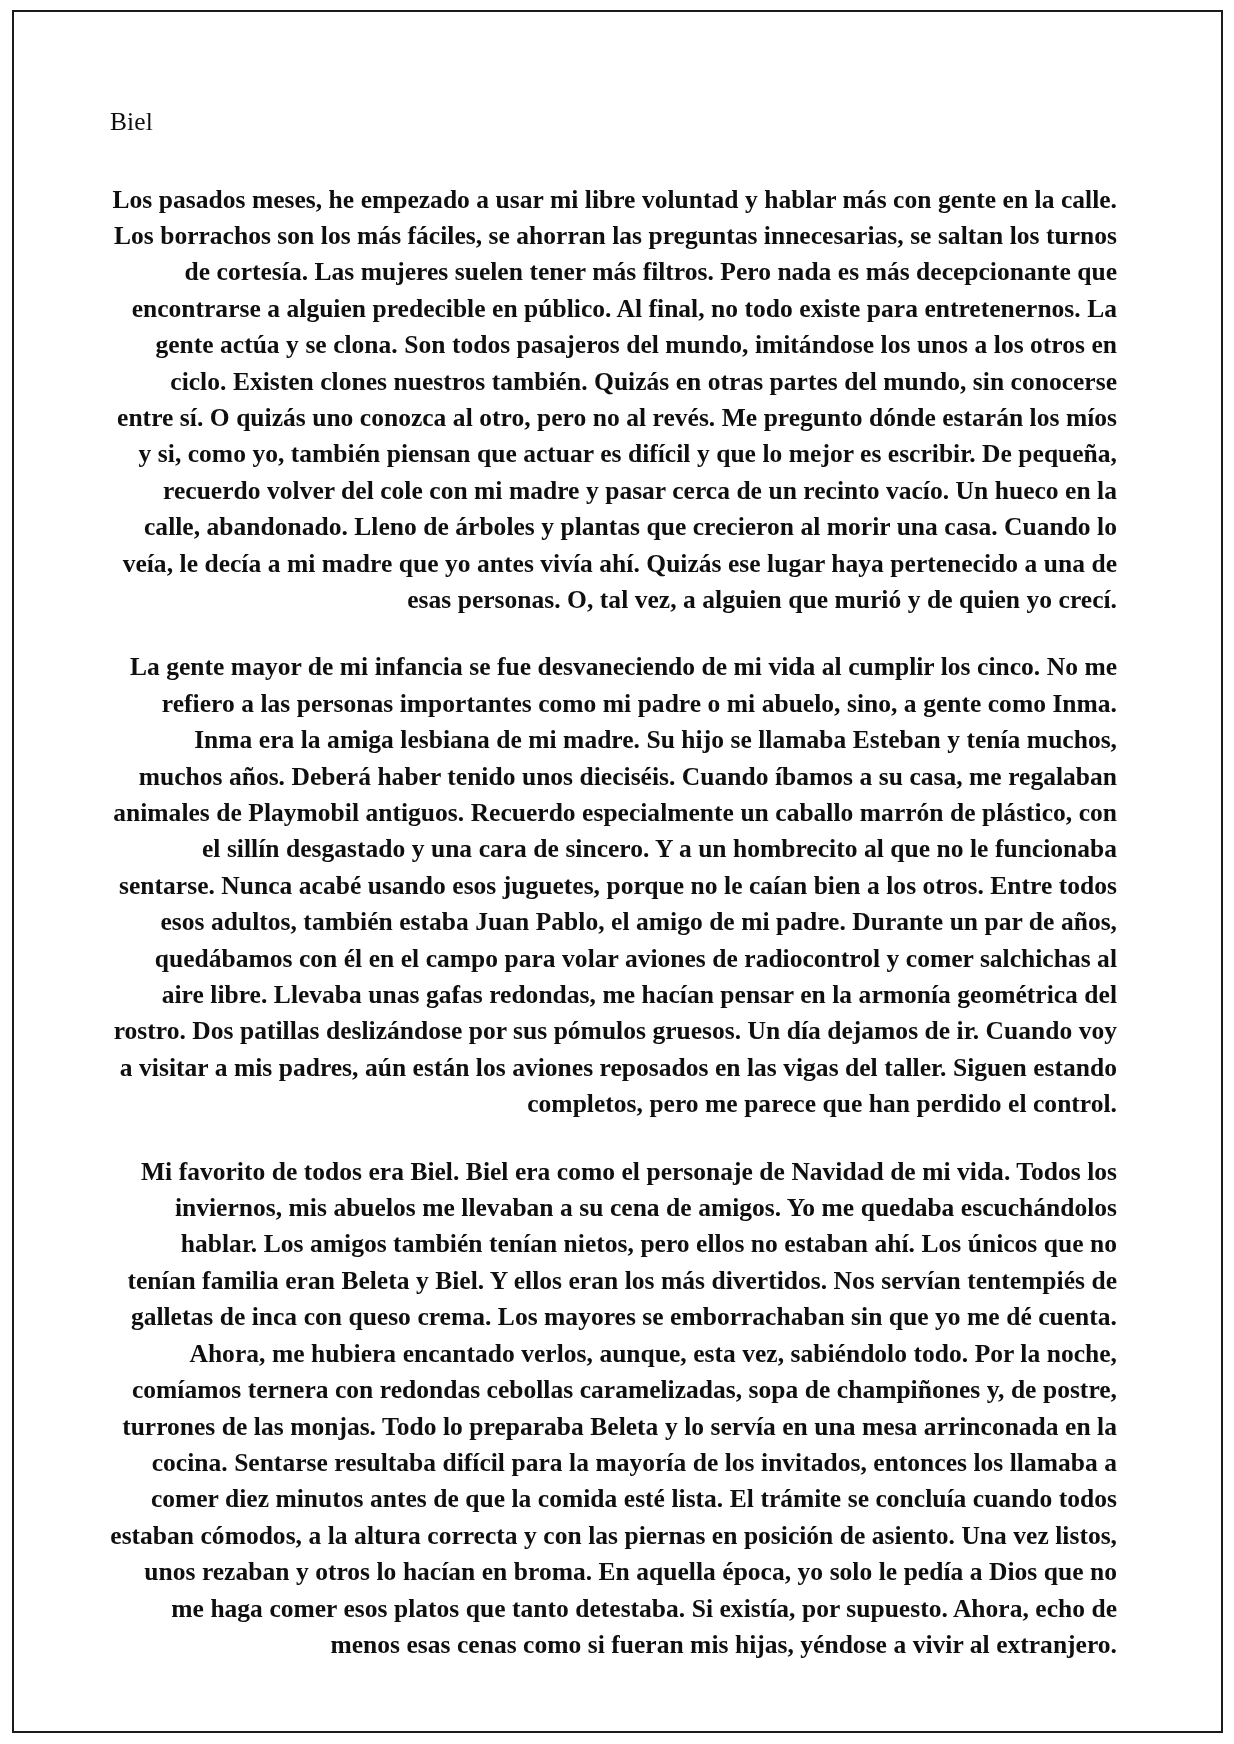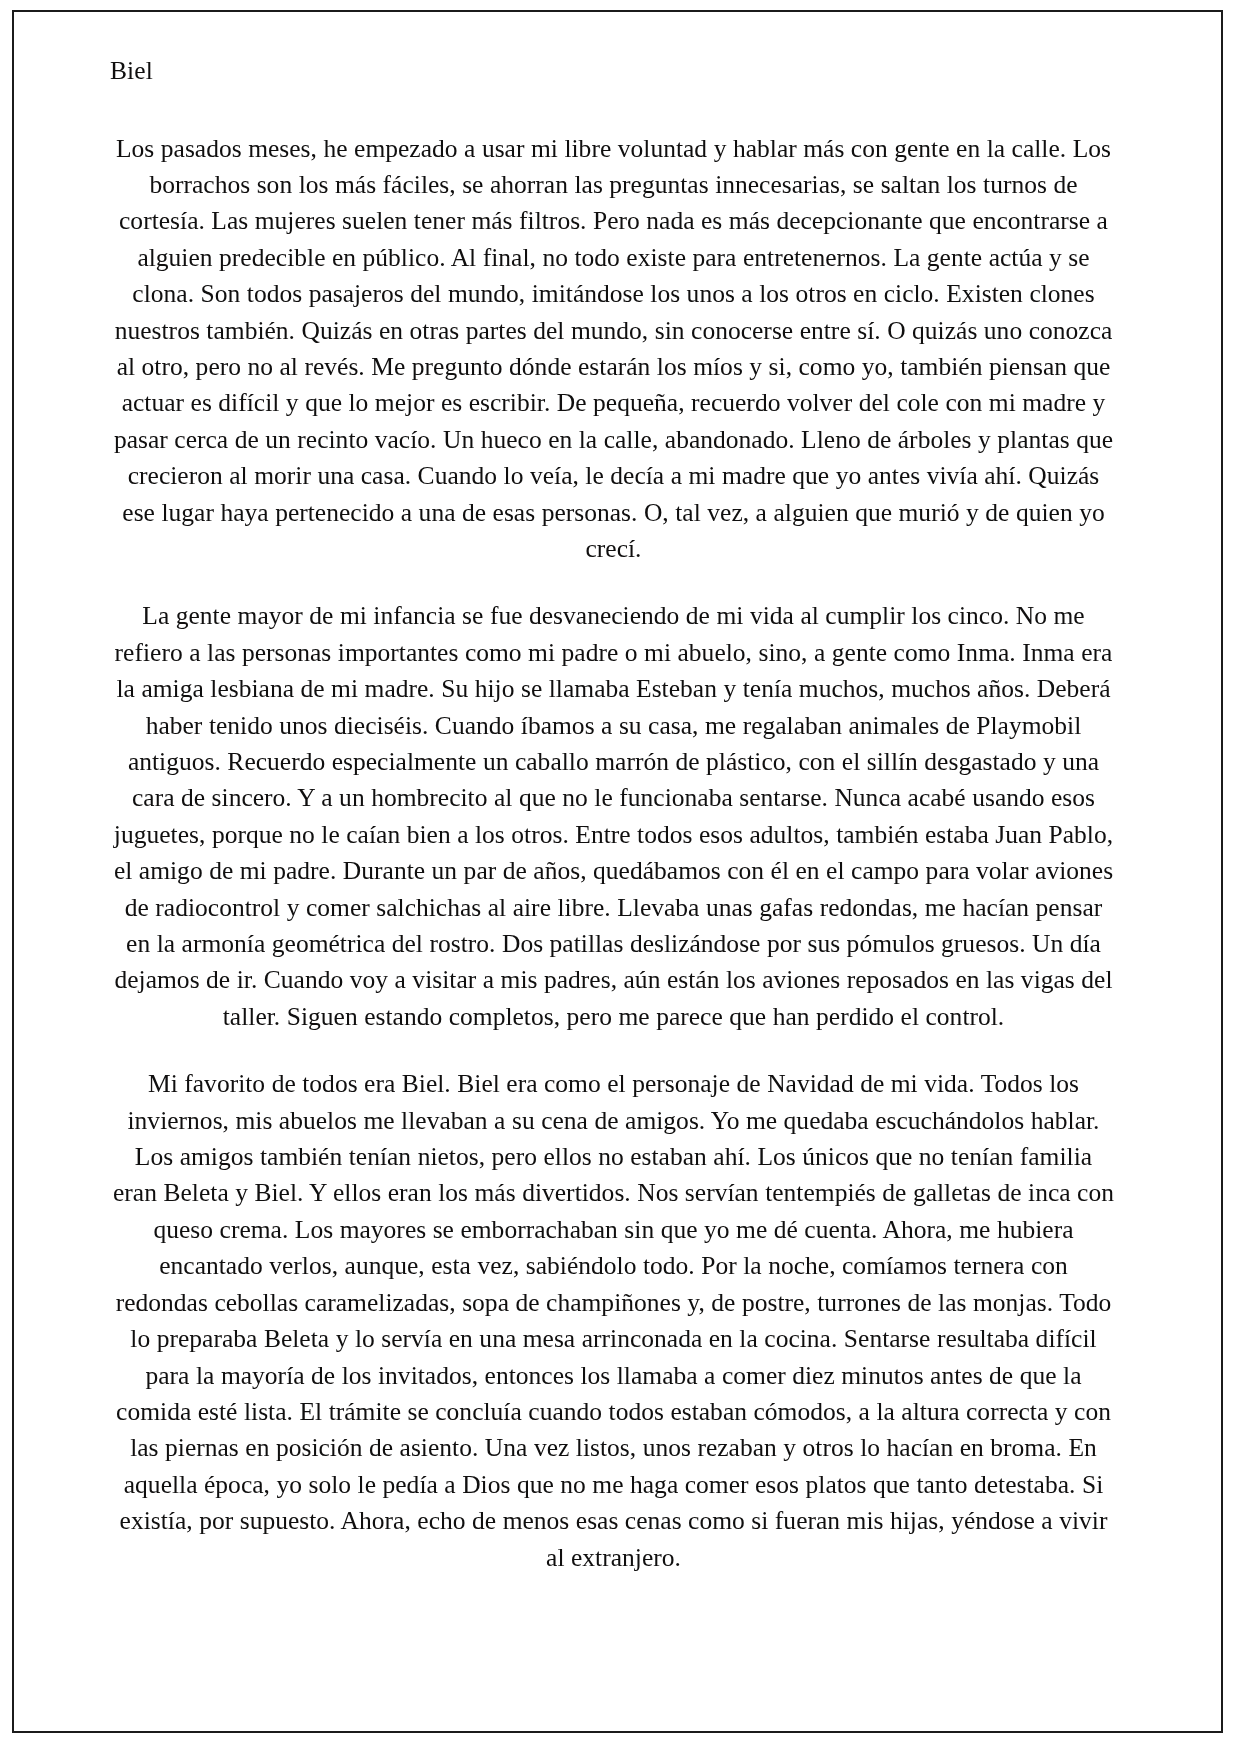--- a/index.html
+++ b/index.html
@@ -27,40 +27,41 @@
     box-sizing: border-box;
     width: 100%;
     height: 100%;
     background: #ffffff;
     border: 2px solid #1b1b1b;
     overflow: hidden;
   }
 
   #content {
     box-sizing: border-box;
-    padding: 46px 104px 0 96px;
+    padding: 97px 104px 0 96px;
   }
 
   .doc-title {
     font-size: 25.5px;
     line-height: 1.0;
     color: #100f0f;
     margin: 0 0 47px 0;
     font-weight: normal;
     letter-spacing: 0.1px;
   }
 
   .doc-paragraph {
     font-size: 25.5px;
     line-height: 36.4px;
     color: #100f0f;
     margin: 0 0 31px 0;
-    text-align: center;
+    text-align: right;
     letter-spacing: 0.02px;
     word-spacing: 0.1px;
+    font-weight: bold;
   }
 
   .doc-paragraph:last-child {
     margin-bottom: 12px;
   }
 </style>
 </head>
 <body>
 
 <div id="page">

